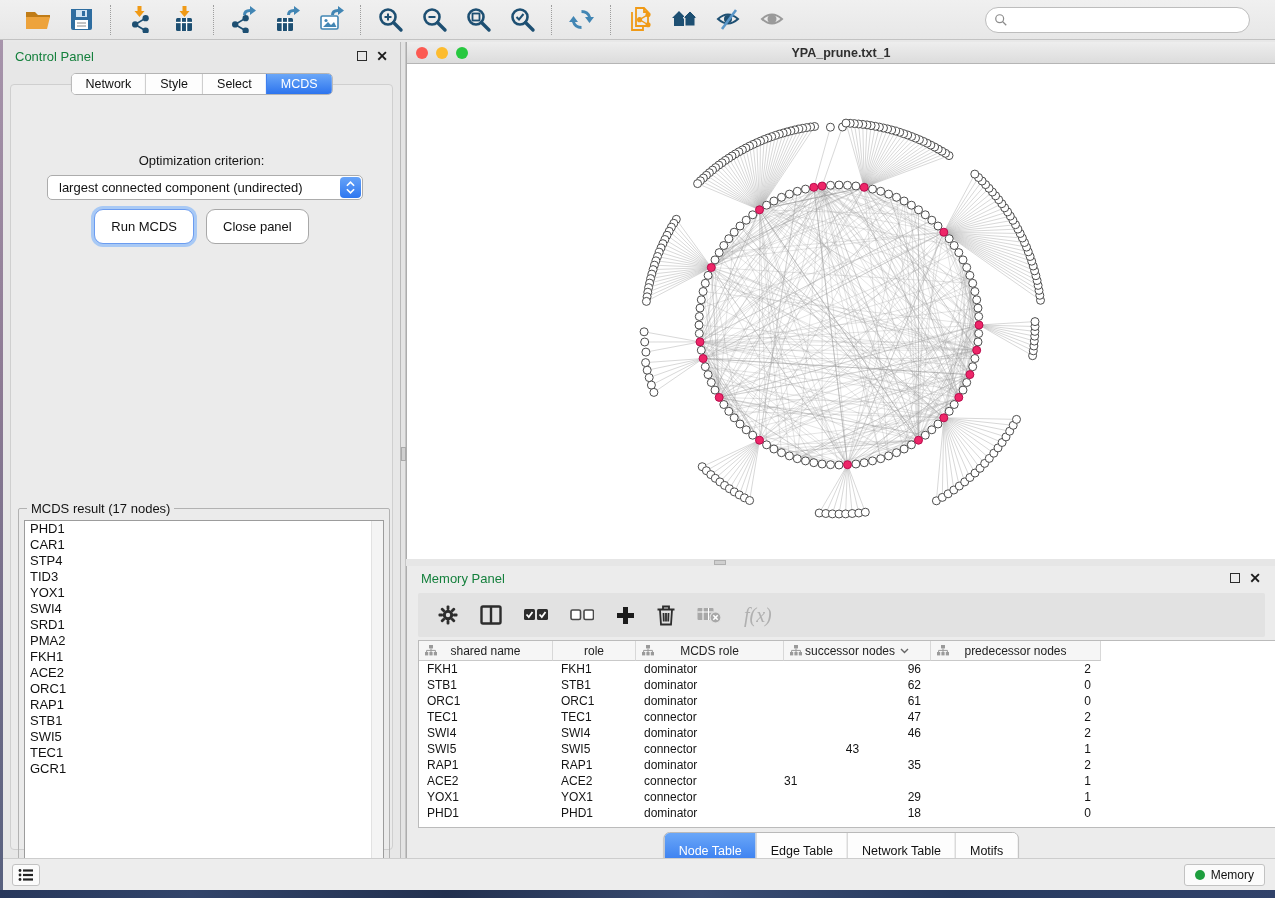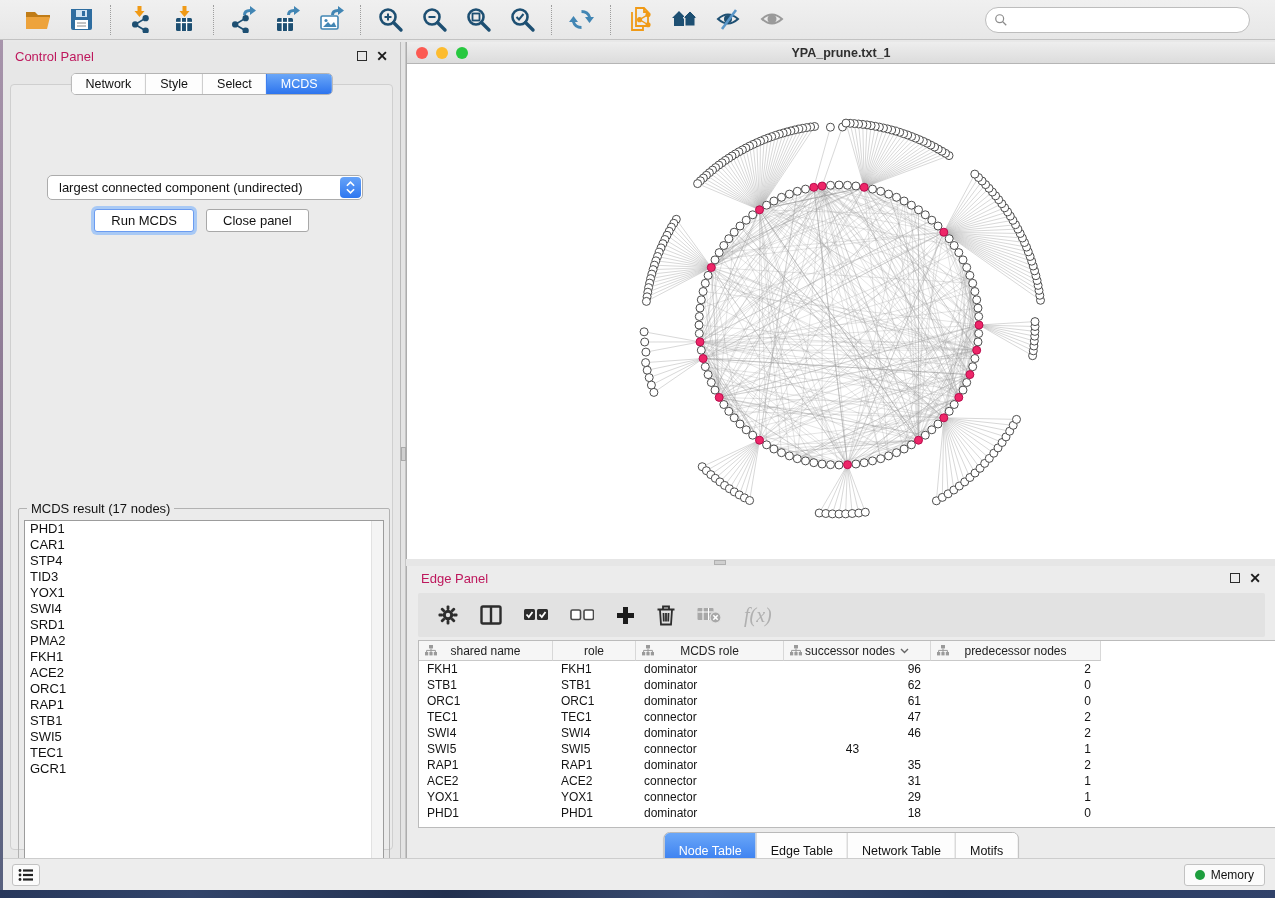--- a/index.html
+++ b/index.html
@@ -16,35 +16,35 @@
   .tb-sep { width:1px; height:30px; border-left:1px dotted #9e9e9e; }
   .tb-btn { width:30px; height:30px; display:flex; align-items:center; justify-content:center; cursor:pointer; }
   .tb-btn svg { width:27px; height:27px; }
   .search-wrap { position:absolute; right:25px; top:7px; width:265px; height:26px; background:#fff; border:1px solid #bdbdbd; border-radius:13px; display:flex; align-items:center; padding-left:8px; }
   .search-wrap svg { width:14px; height:14px; margin-right:5px; }
   .search-input { border:none; outline:none; flex:1; height:20px; font-size:12px; background:transparent; font-family:"Liberation Sans",sans-serif; }
 
   
   .control-panel { position:absolute; left:3px; top:42px; width:397px; height:816px; background:#e7e7e7; }
   .cp-header { position:absolute; left:0; top:0; width:100%; height:28px; display:flex; align-items:center; padding:0 12px; }
-  .panel-title { font-size:13px; color:#be185d; }
+  .panel-title { font-size:13px; color:#15803d; }
   .panel-win-btns { margin-left:auto; display:flex; align-items:center; gap:9px; }
   .float-box { width:10px; height:10px; border:1.5px solid #2b2b2b; display:inline-block; }
   .close-x { font-size:14px; font-weight:bold; color:#1b1b1b; line-height:10px; }
   .cp-tabs { position:absolute; top:31px; left:50%; transform:translateX(-50%); display:flex; z-index:3; border:1px solid #b4b4b4; border-radius:5px; overflow:hidden; background:#fdfdfd; height:22px; }
   .seg { font-size:12.5px; color:#111; padding:6px 14px; display:flex; align-items:center; background:#fdfdfd; border-left:1px solid #c9c9c9; cursor:pointer; }
   .seg:first-child { border-left:none; }
   .seg.sel { background:linear-gradient(#6aa7f8,#2d74ee); color:#fff; border-left-color:#2d74ee; }
   .cp-content { position:absolute; left:7px; top:42px; width:383px; height:766px; background:#ebebeb; border:1px solid #cfcfcf; border-radius:4px; }
   .opt-label { position:absolute; top:68px; width:100%; text-align:center; font-size:13px; color:#141414; }
   .combo { position:absolute; left:36px; top:90px; width:316px; height:25px; background:#fff; border:1px solid #acacac; border-radius:5px; display:flex; align-items:center; font-size:13px; color:#111; padding-left:11px; cursor:pointer; }
   .combo-cap { position:absolute; right:1px; top:1px; width:21px; height:21px; border-radius:4px; background:linear-gradient(#66a3f8,#2e77f0); display:flex; flex-direction:column; align-items:center; justify-content:center; gap:1px; }
   .combo-cap svg { width:9px; height:6px; }
   .cp-buttons { position:absolute; top:124px; width:100%; display:flex; justify-content:center; gap:12px; }
-  .mac-btn { height:23px; background:#fff; border:1px solid #a8a8a8; border-radius:3px; font-size:13px; color:#111; padding:0 16px; font-family:"Liberation Sans",sans-serif; cursor:pointer; }
+  .mac-btn { height:35px; background:#fff; border:1px solid #a8a8a8; border-radius:9px; font-size:13px; color:#111; padding:0 16px; font-family:"Liberation Sans",sans-serif; cursor:pointer; }
   .mac-btn.focus { box-shadow:0 0 0 3px #a8c9f5; border-color:#6b9cf0; }
   .result-group { position:absolute; left:7px; top:423px; width:372px; height:372px; border:1px solid #b2b2b2; border-radius:2px; }
   .result-legend { position:absolute; left:8px; top:-8px; background:#ebebeb; padding:0 4px; font-size:13px; color:#141414; }
   .result-list { position:absolute; left:5px; top:11px; right:5px; bottom:5px; background:#fff; border:1px solid #9c9c9c; overflow:hidden; }
   .result-scroll { position:absolute; right:0; top:0; width:12px; bottom:0; background:#f4f4f4; border-left:1px solid #e2e2e2; }
   .result-item { font-size:13px; color:#111; line-height:16px; padding-left:5px; }
   .result-item:first-child { padding-top:3px; }
 
   
   .v-splitter { position:absolute; left:400px; top:42px; width:6px; height:816px; background:#e4e4e4; border-left:1px solid #b9b9b9; border-right:1px solid #c6c6c6; cursor:col-resize; }
@@ -284,20 +284,21 @@
         <span class="close-x">✕</span>
       </span>
     </div>
     <div class="cp-tabs" id="cp-tabs">
         <div class="seg">Network</div>
         <div class="seg">Style</div>
         <div class="seg">Select</div>
         <div class="seg sel">MCDS</div>
       </div>
     <div class="cp-content">
+      <div class="opt-label">Optimization criterion:</div>
       <div class="combo">
         <span>largest connected component (undirected)</span>
         <span class="combo-cap">
           <svg viewBox="0 0 10 6">
               <polyline points="1,5 5,1 9,5" fill="none" stroke="#fff" stroke-width="1.8"></polyline>
             </svg>
           <svg viewBox="0 0 10 6">
               <polyline points="1,1 5,5 9,1" fill="none" stroke="#fff" stroke-width="1.8"></polyline>
             </svg>
         </span>
@@ -1138,21 +1139,21 @@
         </svg>
     </div>
   </div>
 
   <div class="h-splitter">
       <div class="h-handle"></div>
     </div>
 
   <div class="table-panel">
     <div class="tp-header">
-      <span class="panel-title">Edge Panel</span>
+      <span class="panel-title">Memory Panel</span>
       <span class="panel-win-btns">
         <span class="float-box"></span>
         <span class="close-x">✕</span>
       </span>
     </div>
     <div class="tp-toolbar" id="tp-toolbar">
         <div class="tp-tool">
           <svg width="20" height="20" viewBox="0 0 20 20">
             <g fill="#2d2d2d">
               <circle cx="10" cy="10" r="5.2"></circle>
@@ -1360,21 +1361,21 @@
             <div class="t-cell" style="width: 134px; text-align: left; padding: 0px 0px 0px 8px;">RAP1</div>
             <div class="t-cell" style="width: 83px; text-align: left; padding: 0px 0px 0px 8px;">RAP1</div>
             <div class="t-cell" style="width: 148px; text-align: left; padding: 0px 0px 0px 8px;">dominator</div>
             <div class="t-cell" style="width: 147px; text-align: right; padding: 0px 10px 0px 0px;">35</div>
             <div class="t-cell" style="width: 170px; text-align: right; padding: 0px 10px 0px 0px;">2</div>
           </div>
           <div class="t-row">
             <div class="t-cell" style="width: 134px; text-align: left; padding: 0px 0px 0px 8px;">ACE2</div>
             <div class="t-cell" style="width: 83px; text-align: left; padding: 0px 0px 0px 8px;">ACE2</div>
             <div class="t-cell" style="width: 148px; text-align: left; padding: 0px 0px 0px 8px;">connector</div>
-            <div class="t-cell" style="width: 147px; text-align: right; padding: 0px 10px 0px 0px;">31</div>
+            <div class="t-cell" style="width: 147px; padding: 0px 10px 0px 0px;">31</div>
             <div class="t-cell" style="width: 170px; text-align: right; padding: 0px 10px 0px 0px;">1</div>
           </div>
           <div class="t-row">
             <div class="t-cell" style="width: 134px; text-align: left; padding: 0px 0px 0px 8px;">YOX1</div>
             <div class="t-cell" style="width: 83px; text-align: left; padding: 0px 0px 0px 8px;">YOX1</div>
             <div class="t-cell" style="width: 148px; text-align: left; padding: 0px 0px 0px 8px;">connector</div>
             <div class="t-cell" style="width: 147px; text-align: right; padding: 0px 10px 0px 0px;">29</div>
             <div class="t-cell" style="width: 170px; text-align: right; padding: 0px 10px 0px 0px;">1</div>
           </div>
           <div class="t-row">

